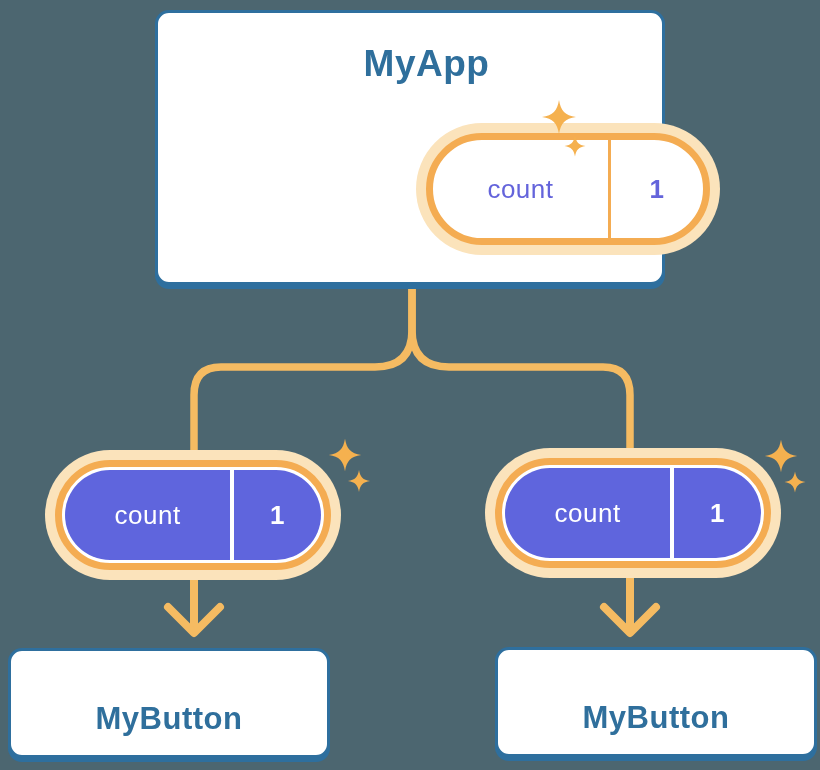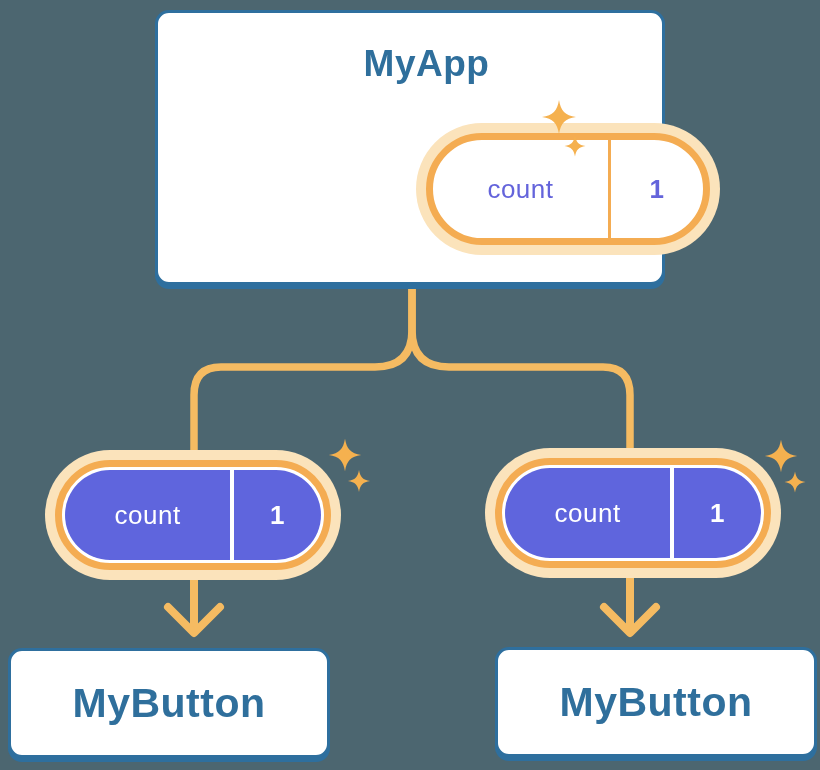--- a/index.html
+++ b/index.html
@@ -20,21 +20,21 @@
   .card-root  { left:155px; top:10px;  width:510px; height:275px; }
   .card-left  { left:8px;   top:648px; width:322px; height:110px; }
   .card-right { left:495px; top:647px; width:322px; height:110px; }
 
   .card-title {
     text-align:center; font-weight:700; color:#2F6F9C; letter-spacing:0.5px;
   }
   .card-root .card-title { margin-top:30px; font-size:37px;padding-left:33px; }
   .child-title {
     width:100%; height:100%; display:flex; align-items:center; justify-content:center;
-    font-size:41px; font-weight:700; color:#2F6F9C; letter-spacing:0.5px;
+    font-size:31px; font-weight:700; color:#2F6F9C; letter-spacing:0.5px;margin-top:16px;
   }
 
   
   .pill-halo {
     position:absolute; background:#FBE3BB; border-radius:999px;
     padding:10px; box-sizing:border-box;
   }
   .pill-root  { left:258px; top:110px; width:304px; height:132px; }
   .pill-left  { left:45px;  top:450px; width:296px; height:130px; }
   .pill-right { left:485px; top:448px; width:296px; height:130px; }

